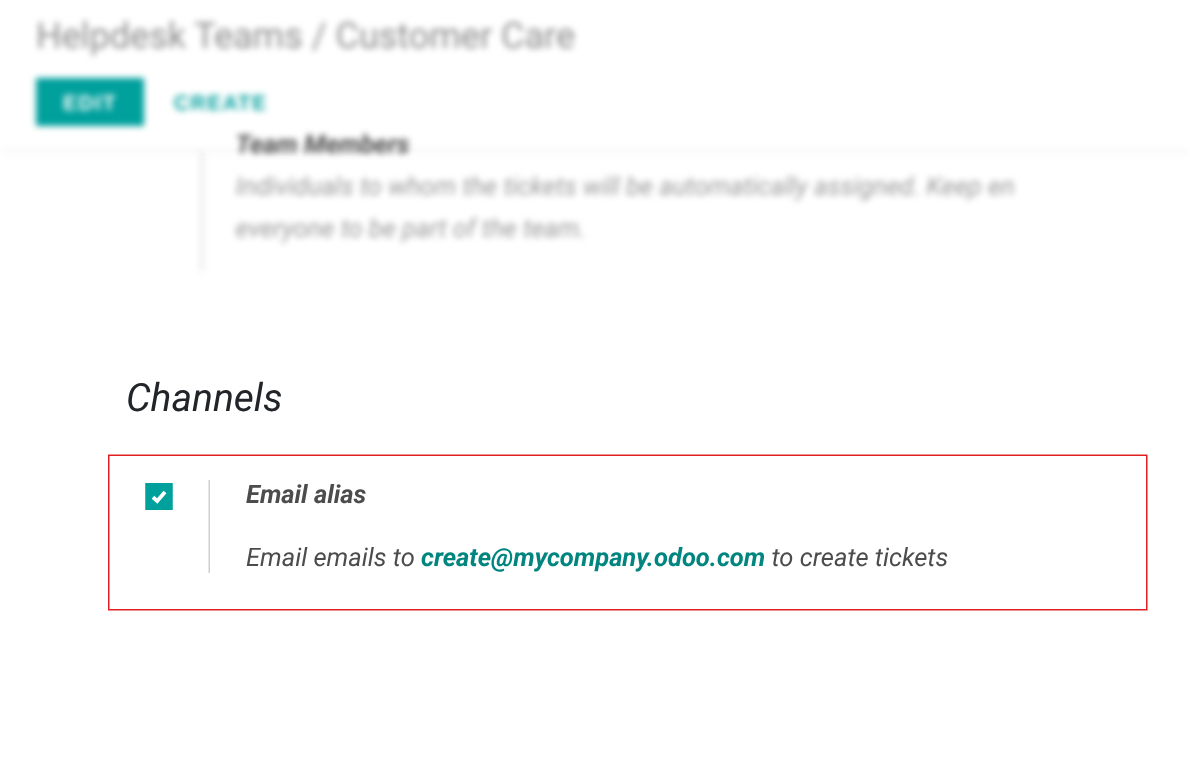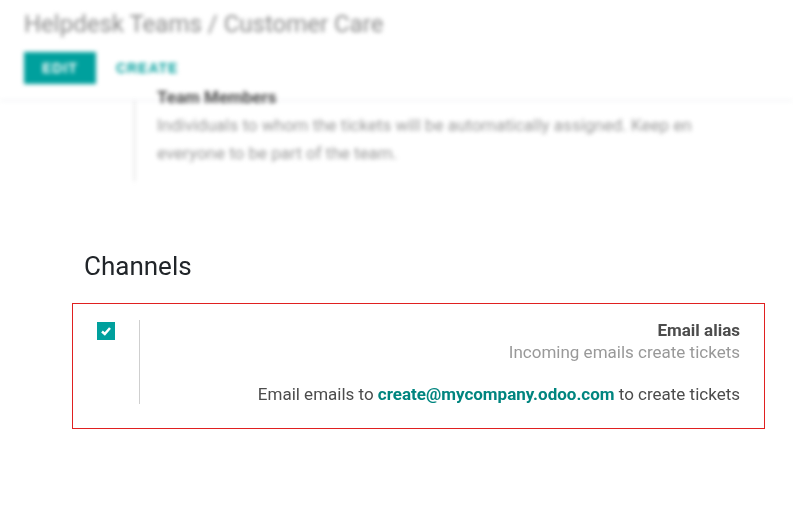--- a/index.html
+++ b/index.html
@@ -41,20 +41,21 @@
     background: transparent;
     color: #00a09d;
     border: none;
     font-size: 14px;
     font-weight: 600;
     letter-spacing: 1px;
     cursor: pointer;
   }
   .content-area {
     padding: 0 0 0 48px;
+    font-style: italic;
   }
   .team-members-block {
     margin-left: 86px;
     padding: 4px 0 14px 22px;
     border-left: 1px solid #cfcfcf;
     filter: blur(2px);
   }
   .team-members-title {
     font-size: 17px;
     font-weight: 700;
@@ -80,21 +81,20 @@
     margin-left: 36px;
     margin-bottom: 22px;
   }
   .highlight-box {
     border: 1.5px solid #e02020;
     padding: 16px 24px 24px 24px;
     margin-left: 24px;
     display: flex;
     align-items: flex-start;
     gap: 24px;
-    text-align: right;
   }
   .checkbox-wrap {
     flex: 0 0 auto;
     padding-top: 2px;
   }
   .checkbox {
     width: 18px;
     height: 18px;
     background: #00a09d;
     border: 1px solid #00a09d;
@@ -166,21 +166,20 @@
       <div class="checkbox-wrap">
         <div class="checkbox">
           <svg viewBox="0 0 12 12">
               <polyline points="2,6.5 4.8,9 10,3"></polyline>
             </svg>
         </div>
       </div>
       <div class="divider-v"></div>
       <div class="option-text">
         <div class="option-title">Email alias</div>
-        <div class="option-desc">Incoming emails create tickets</div>
         <div class="option-hint">
           <span>Email emails to </span><span class="email-link">create@mycompany.odoo.com</span><span> to create tickets</span>
         </div>
       </div>
     </div>
   </div>
 
 </div>
 
 </body></html>

